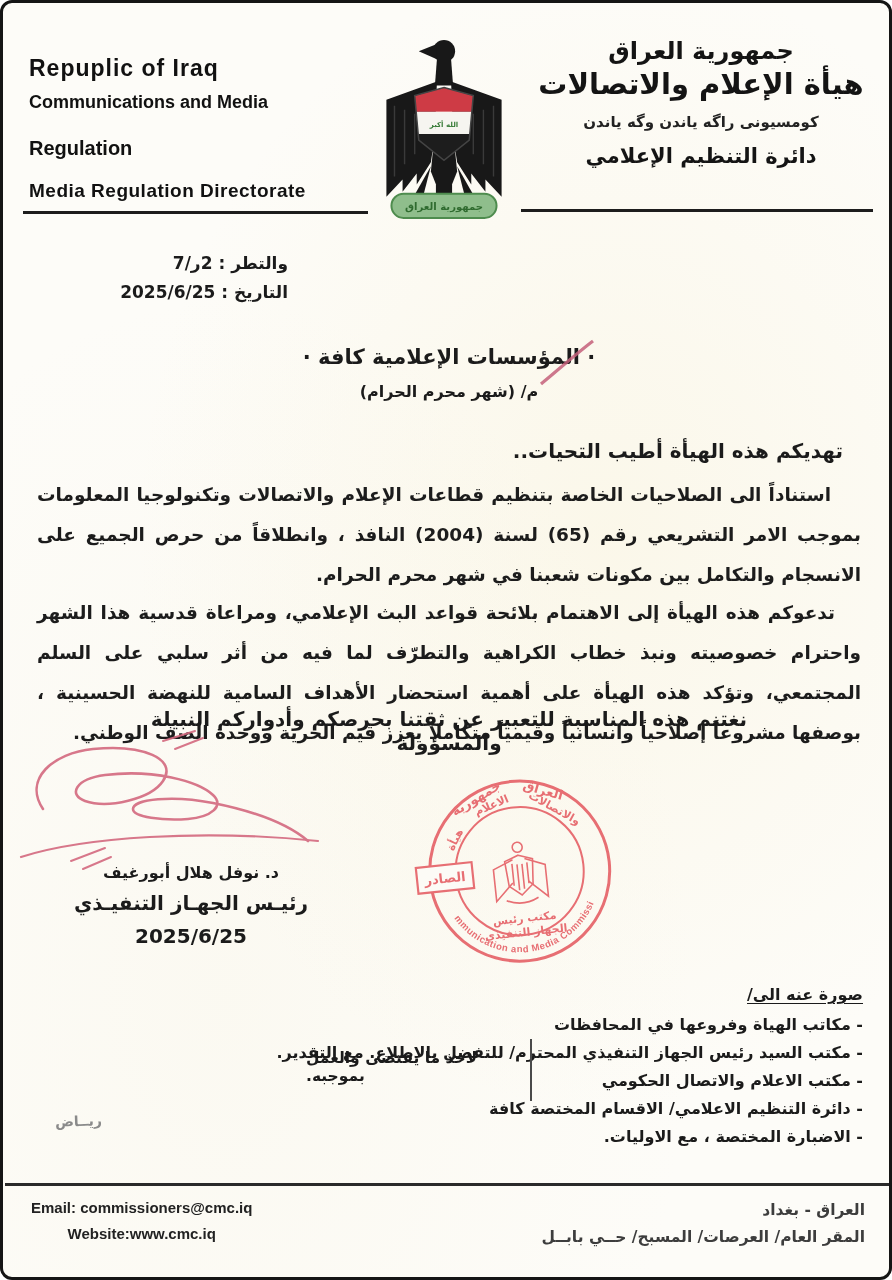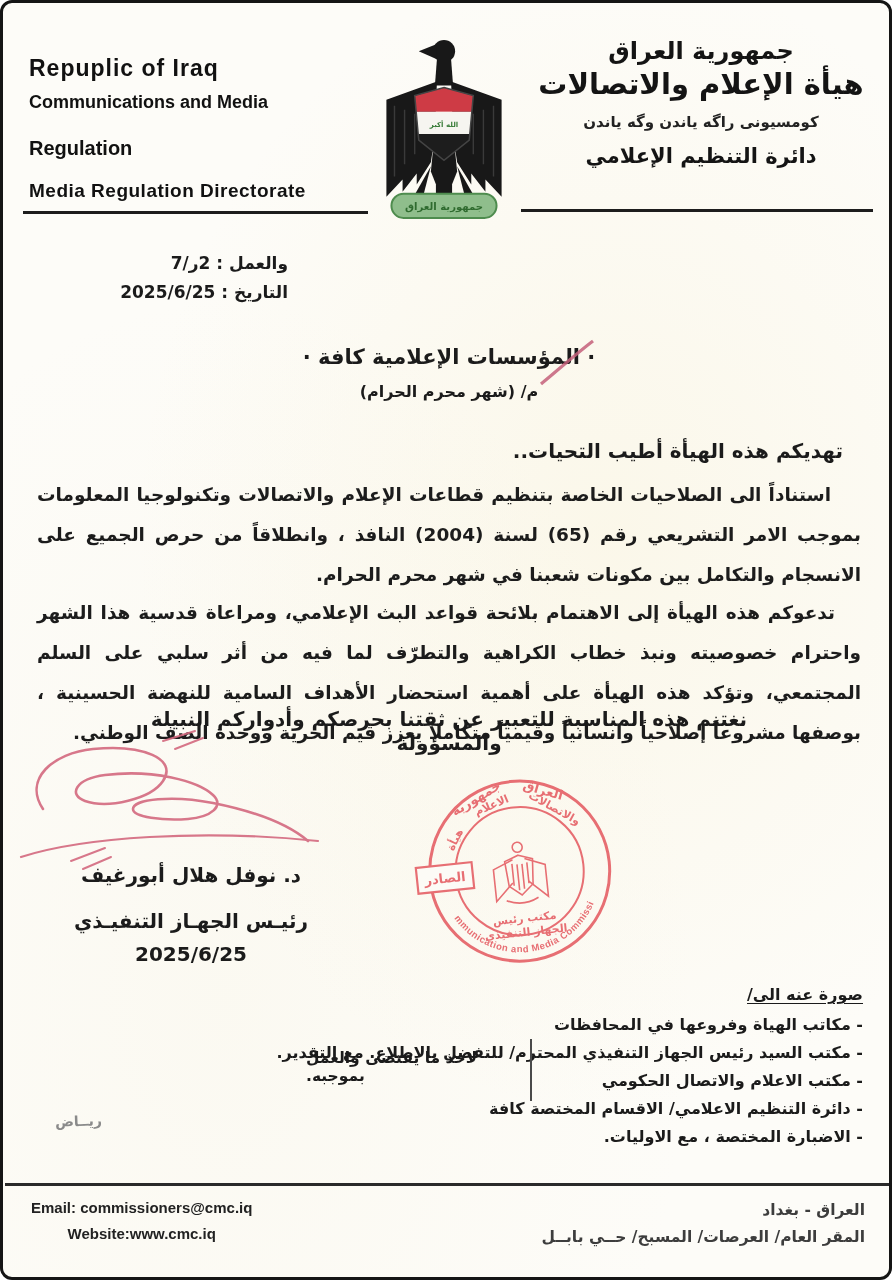--- a/index.html
+++ b/index.html
@@ -55,21 +55,21 @@
   .bodytext{left:34px;width:824px;font-size:18.5px;font-weight:bold;line-height:40px;
     text-align:justify;text-align-last:right;color:#1c1c1c;}
   .p1{top:472px;text-indent:30px;}
   .p2{top:590px;text-indent:26px;}
 
   .closing{left:96px;top:704px;width:700px;text-align:center;font-size:20px;font-weight:bold;}
 
   
   .sig-scribble{left:10px;top:726px;width:322px;height:160px;}
   .sigblock{left:64px;top:860px;width:248px;text-align:center;font-weight:bold;}
-  .sigblock .nm{font-size:20px;margin-bottom:22px;}
+  .sigblock .nm{font-size:16px;margin-bottom:9px;}
   .sigblock .tt{font-size:20px;margin-bottom:9px;}
   .sigblock .dt{font-size:20px;direction:ltr;}
 
   .stamp{left:410px;top:768px;width:216px;height:206px;transform:rotate(-6deg);opacity:.85;}
 
   
   .cc{right:26px;top:978px;width:620px;text-align:right;font-weight:bold;font-size:16px;line-height:28px;}
   .cc .hd{text-decoration:underline;text-underline-offset:3px;margin-bottom:2px;}
   .ccnote{left:303px;top:1046px;width:226px;text-align:left;font-weight:bold;font-size:15.5px;}
   .ccline{left:527px;top:1036px;height:62px;border-left:2px solid #4a4a4a;width:0;}
@@ -130,21 +130,21 @@
     <div class="l2">هيأة الإعلام والاتصالات</div>
     <div class="l3">كومسيونى راگه ياندن وگه ياندن</div>
     <div class="l4">دائرة التنظيم الإعلامي</div>
   </div>
 
   <div class="abs rule rule-left"></div>
   <div class="abs rule rule-right"></div>
 
   <div class="abs refblock ar">
     <div class="line">
-      <span>والعمل :</span>
+      <span>والتطر :</span>
       <span>2ر/7</span>
     </div>
     <div class="line">
       <span>التاريخ :</span>
       <span>2025/6/25</span>
     </div>
   </div>
 
   <div class="abs addr ar">
     <div class="to">· المؤسسات الإعلامية كافة ·</div>

